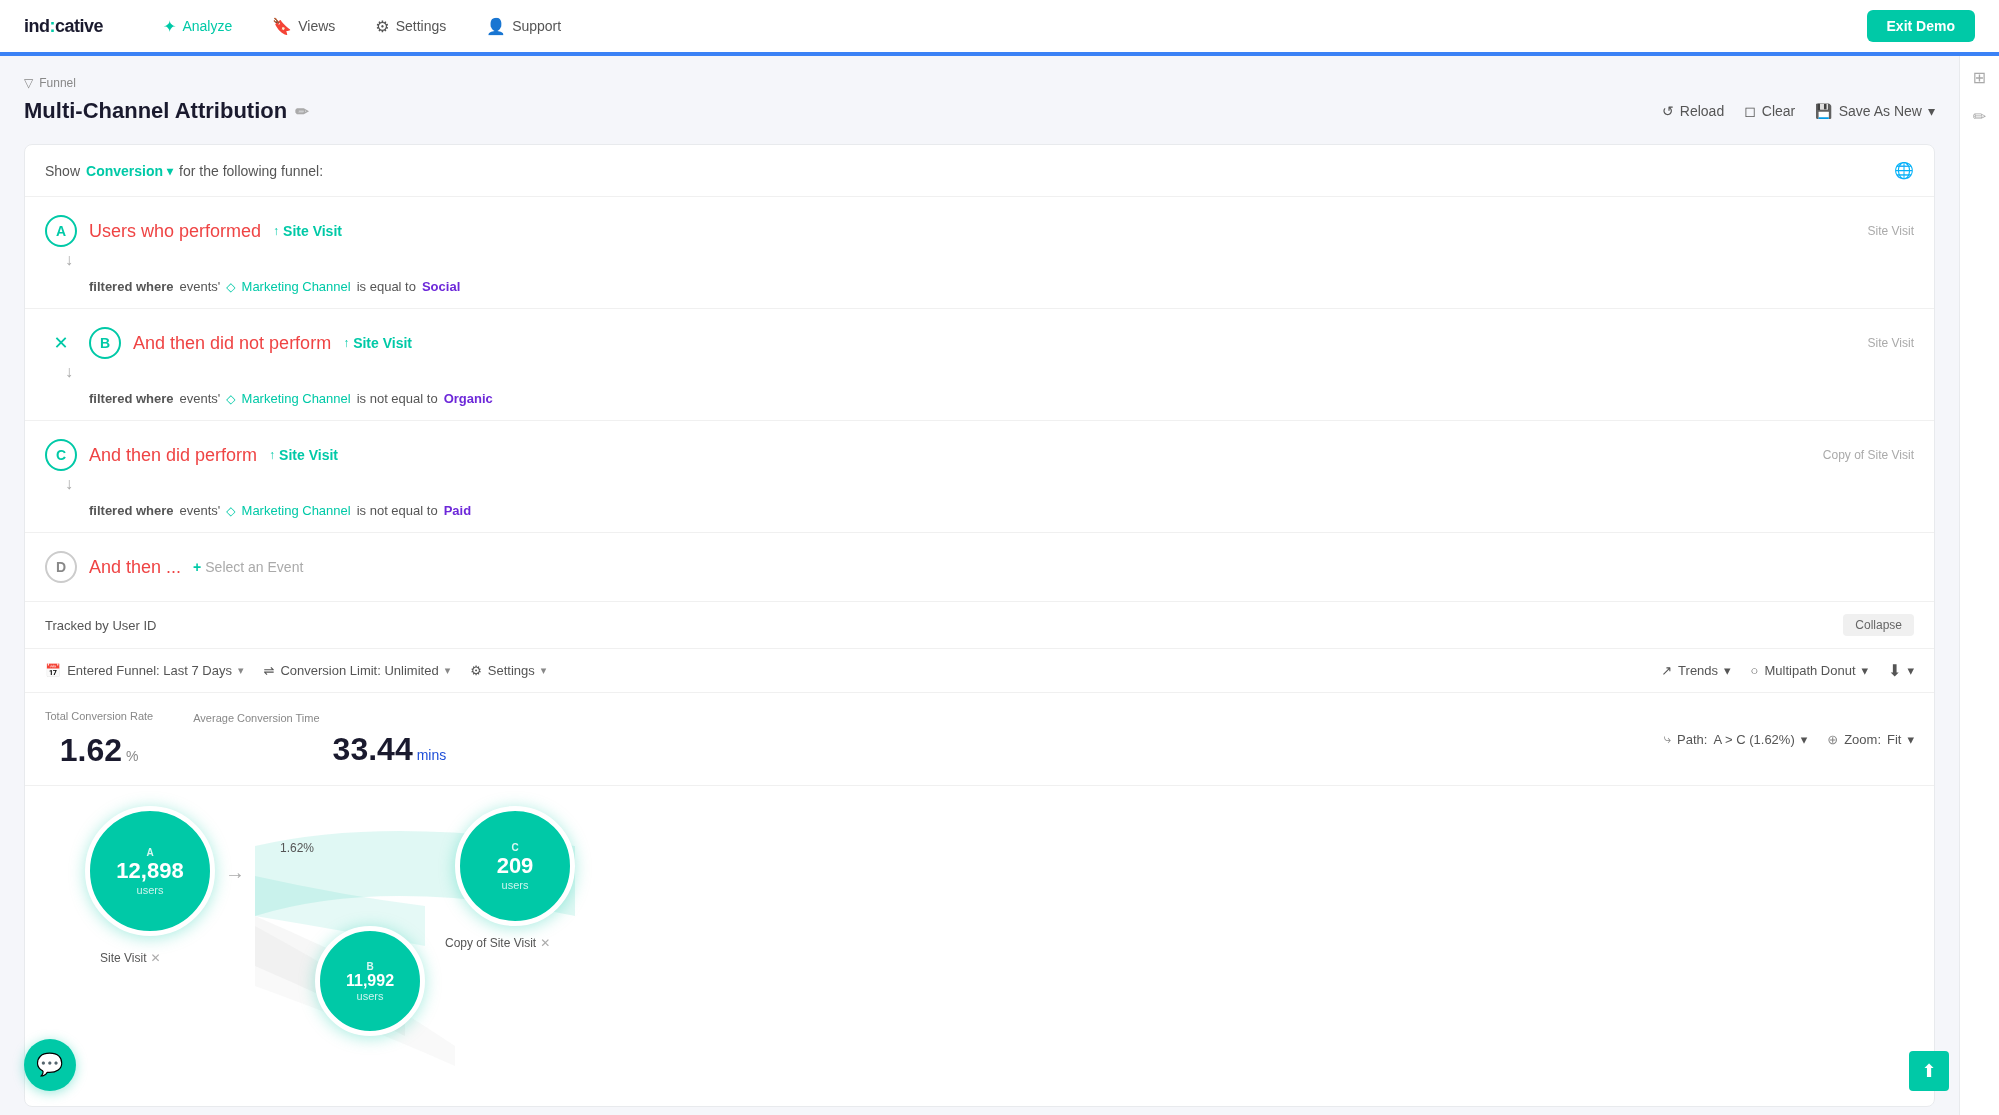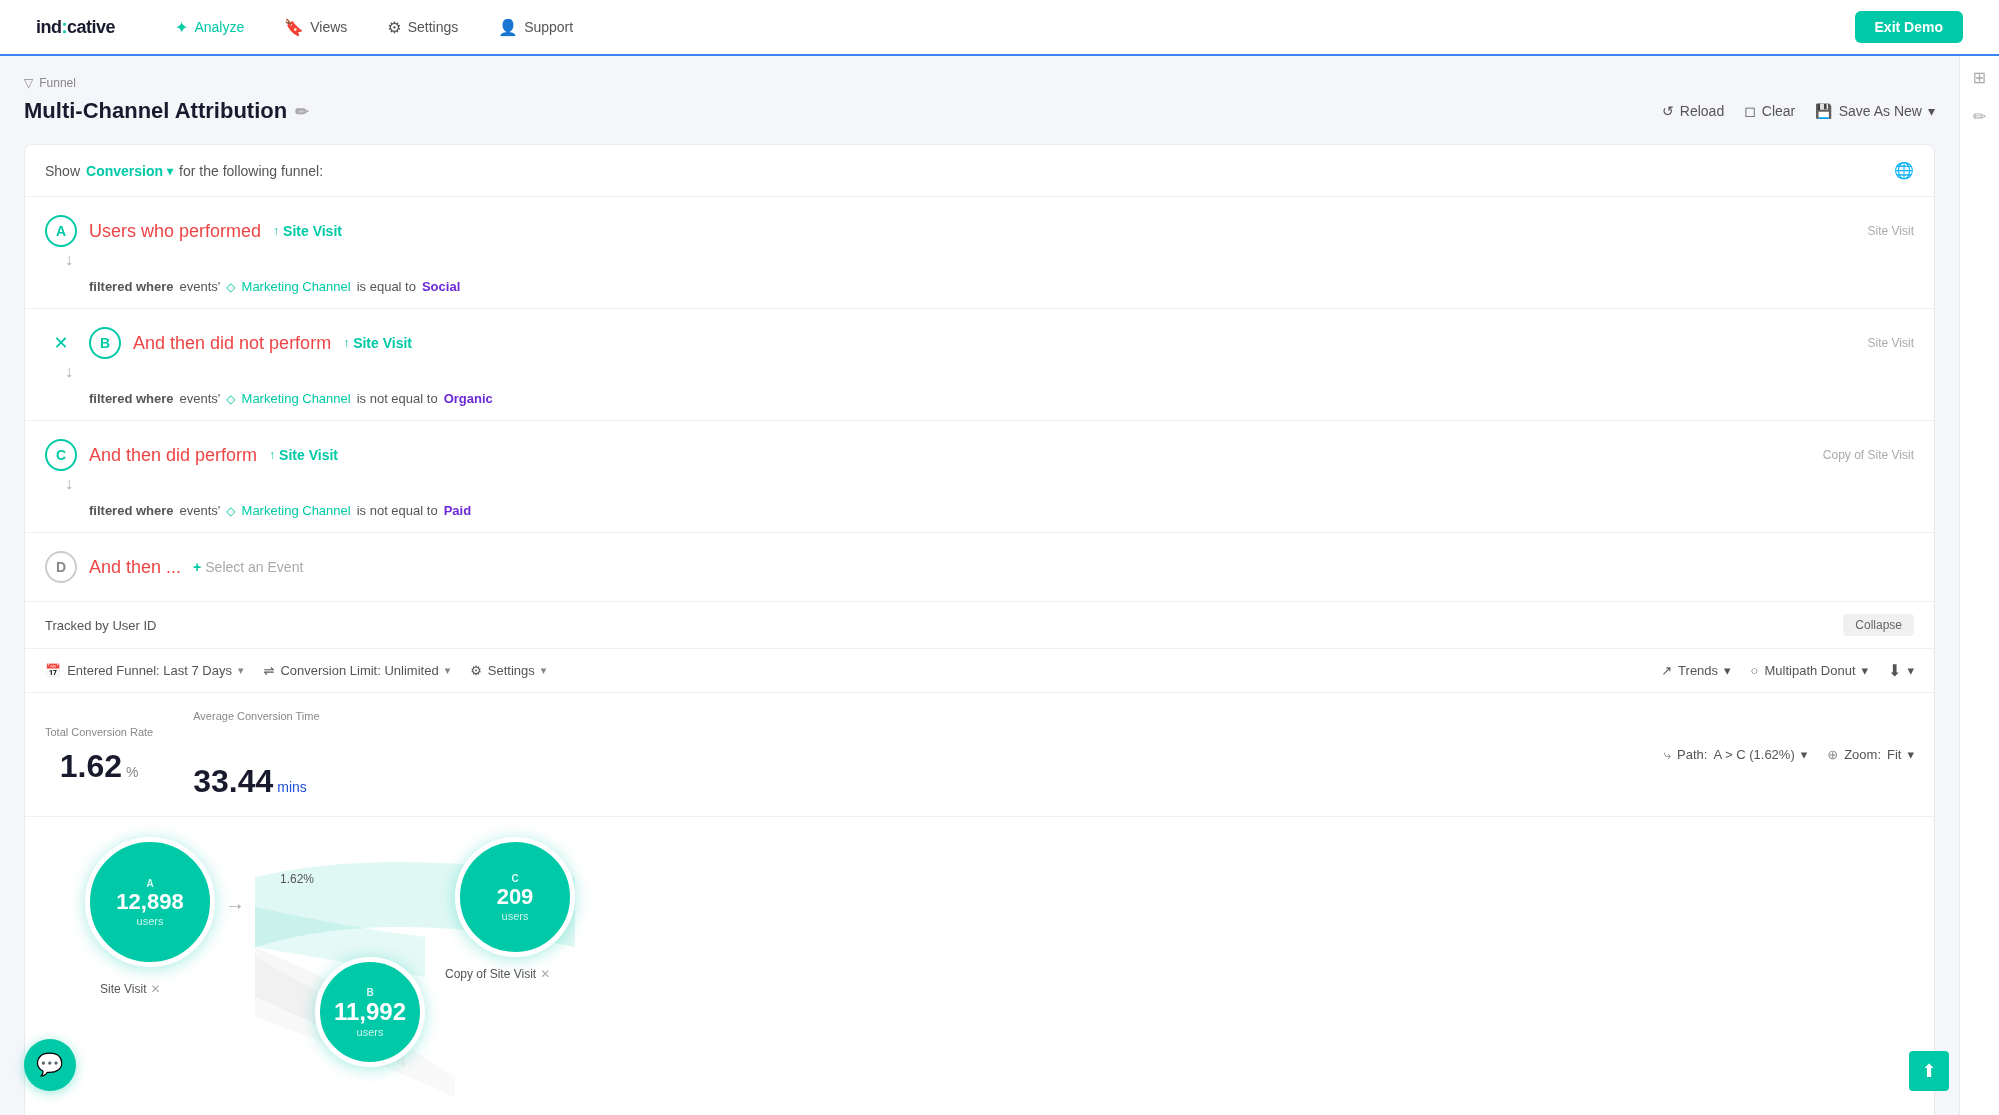--- a/index.html
+++ b/index.html
@@ -1,19 +1,19 @@
 <!DOCTYPE html>
 <html><head>
   <meta charset="utf-8">
   <style>
     * { box-sizing: border-box; margin: 0; padding: 0; }
     body { font-family: -apple-system, BlinkMacSystemFont, 'Segoe UI', sans-serif; background: #f5f6fa; color: #333; font-size: 14px; }
 
     
-    .nav { background: #fff; border-bottom: 2px solid #3b82f6; display: flex; align-items: center; padding: 0 36px; height: 56px; }
+    .nav { background: #fff; border-bottom: 4px solid #3b82f6; display: flex; align-items: center; padding: 0 24px; height: 56px; }
     .nav-logo { font-weight: 700; font-size: 18px; color: #1a1a2e; margin-right: 60px; letter-spacing: -0.5px; }
     .nav-logo span { color: #00c9a7; }
     .nav-links { display: flex; gap: 40px; flex: 1; }
     .nav-link { display: flex; align-items: center; gap: 6px; color: #555; text-decoration: none; font-size: 14px; cursor: pointer; }
     .nav-link.active { color: #00c9a7; }
     .nav-link .icon { font-size: 16px; }
     .nav-exit { background: #00c9a7; color: #fff; border: none; border-radius: 6px; padding: 8px 20px; font-size: 14px; font-weight: 600; cursor: pointer; margin-left: auto; }
 
     
     .main { display: flex; height: calc(100vh - 56px); }
@@ -273,21 +273,21 @@
       </div>
 
       <div class="metrics-row">
         <div style="display:flex; flex-direction:column; align-items:center; gap:9px;">
           <div style="font-size:11px; color:#888; line-height:1.3;">Total Conversion Rate</div>
           <div style="display:flex; align-items:baseline; gap:4px;">
             <span style="font-size:32px; font-weight:700; color:#1a1a2e;">1.62</span>
             <span style="font-size:14px; color:#888;">%</span>
           </div>
         </div>
-        <div style="display:flex; flex-direction:column; align-items:flex-start; gap:20px;">
+        <div style="display:flex; align-items:flex-start; gap:13px;">
           <div style="font-size:11px; color:#888; line-height:1.3;">Average Conversion Time</div>
           <div style="display:flex; align-items:baseline; gap:4px;margin-top:20px;">
             <span style="font-size:32px; font-weight:700; color:#1a1a2e;">33.44</span>
             <span style="font-size:14px; color:#1d4ed8;">mins</span>
           </div>
         </div>
         <div class="metric-right">
           <div class="metric-path">
             <span style="color:#888;">⤷</span>
             <span>Path:</span>
@@ -325,21 +325,21 @@
         <div style="position:absolute; left:255px; top:55px; font-size:12px; color:#555;">1.62%</div>
 
         <div style="position:absolute; left:430px; top:20px; width:120px; height:120px; border-radius:50%; background:#00c9a7; display:flex; flex-direction:column; align-items:center; justify-content:center; color:#fff; border:5px solid #fff; box-shadow:0 2px 16px rgba(0,201,167,0.35);">
           <span style="font-size:10px; font-weight:600; opacity:0.85;">C</span>
           <span style="font-size:22px; font-weight:800;">209</span>
           <span style="font-size:11px; opacity:0.8;">users</span>
         </div>
 
         <div style="position:absolute; left:290px; top:140px; width:110px; height:110px; border-radius:50%; background:#00c9a7; display:flex; flex-direction:column; align-items:center; justify-content:center; color:#fff; border:5px solid #fff; box-shadow:0 2px 16px rgba(0,201,167,0.35);">
           <span style="font-size:10px; font-weight:600; opacity:0.85;">B</span>
-          <span style="font-size:24px; font-weight:800;">11,992</span>
+          <span style="font-size:16px; font-weight:800;">11,992</span>
           <span style="font-size:11px; opacity:0.8;">users</span>
         </div>
 
         <div style="position:absolute; left:75px; top:165px; font-size:12px; color:#555; display:flex; align-items:center; gap:4px;">
           <span>Site Visit</span>
           <span style="color:#aaa; cursor:pointer;">✕</span>
         </div>
 
         <div style="position:absolute; left:420px; top:150px; font-size:12px; color:#555; display:flex; align-items:center; gap:4px;">
           <span>Copy of Site Visit</span>

